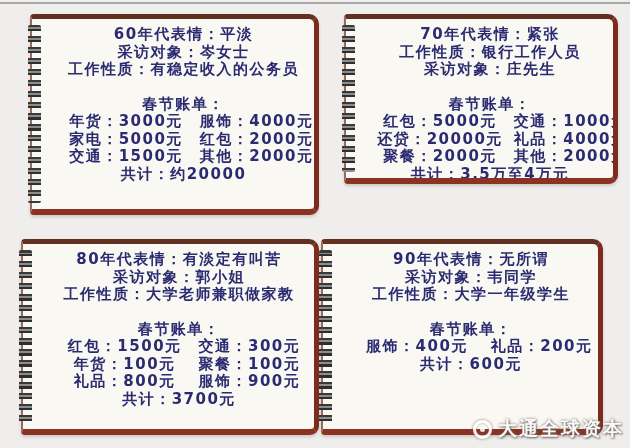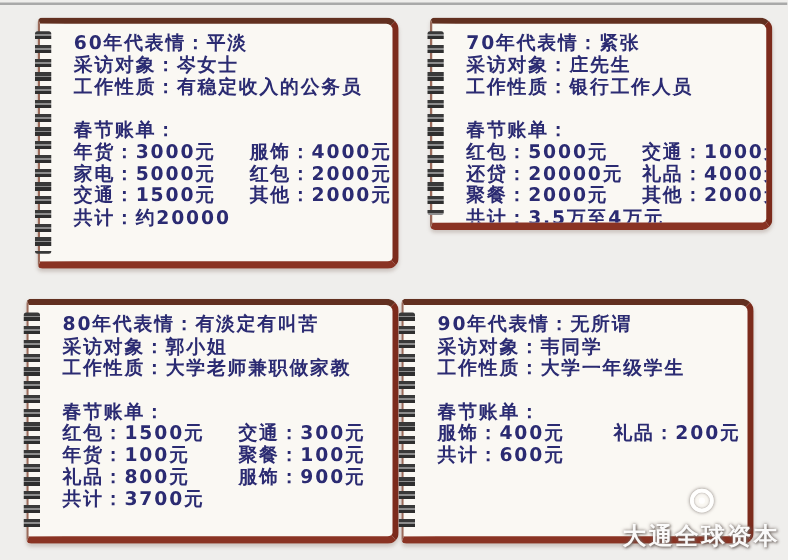--- a/index.html
+++ b/index.html
@@ -17,20 +17,21 @@
   
   .card {
     position: absolute;
     background: #faf8f3;
     border-style: solid;
     border-width: 5px 5px 6px 2px;
     border-color: #623020 #7c2b1c #8a3323 #9a6a5a;
     border-radius: 4px 10px 9px 4px;
     box-sizing: border-box;
     box-shadow: 0 2px 3px rgba(150,130,120,0.35);
+    text-align: center;
   }
   .card.tl { left: 30px;  top: 14px;  width: 289px; height: 201px; }
   .card.tr { left: 344px; top: 14px;  width: 274px; height: 170px; }
   .card.bl { left: 21px;  top: 239px; width: 298px; height: 196px; }
   .card.br { left: 321px; top: 239px; width: 282px; height: 196px; }
   .spiral {
     position: absolute; left: -4px; top: 6px; bottom: 6px; width: 13px;
     background: repeating-linear-gradient(
       to bottom,
       #393939 0px, #393939 2.5px,
@@ -58,21 +59,20 @@
   .total      { }
   .row .c1 { display: inline-block; min-width: 134px; }
   
   .watermark {
     position: absolute; right: 6px; bottom: 6px;
     display: flex; align-items: center; gap: 6px;
     color: rgba(255,255,255,0.96);
     font-size: 19px; font-weight: 700; letter-spacing: 2px;
     text-shadow: 0 0 3px rgba(110,100,95,0.9), 1px 1px 2px rgba(110,100,95,0.8);
     white-space: nowrap;
-    flex-direction: column;
   }
   .wm-globe {
     width: 13px; height: 13px;
     border: 3px solid rgba(255,255,255,0.92);
     border-radius: 50%;
     box-shadow: 0 0 3px rgba(110,100,95,0.9), inset 0 0 2px rgba(110,100,95,0.7);
     position: relative;
   }
   .wm-globe::after {
     content: "";
@@ -105,22 +105,22 @@
       <span class="c2">其他：2000元</span>
     </div>
     <div class="ln total">共计：约20000</div>
   </div>
   <div class="spiral"></div>
 </div>
 
 <div class="card tr">
   <div class="page">
     <div class="ln">70年代表情：紧张</div>
+    <div class="ln">工作性质：银行工作人员</div>
     <div class="ln">采访对象：庄先生</div>
-    <div class="ln">工作性质：银行工作人员</div>
     <div class="ln bill-title">春节账单：</div>
     <div class="ln row">
       <span class="c1">红包：5000元</span>
       <span class="c2">交通：1000元</span>
     </div>
     <div class="ln row">
       <span class="c1">还贷：20000元</span>
       <span class="c2">礼品：4000元</span>
     </div>
     <div class="ln row">

